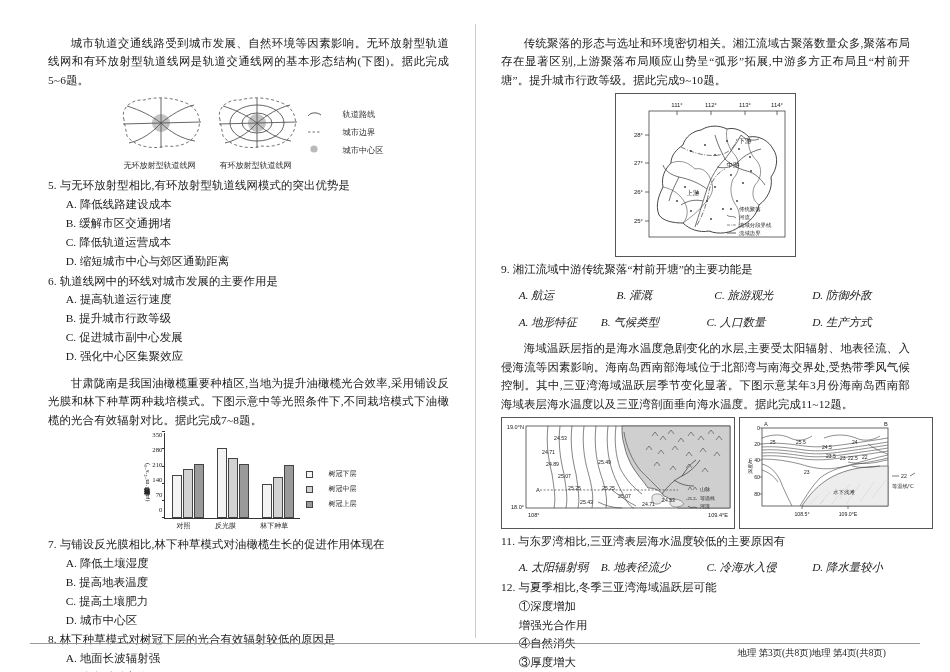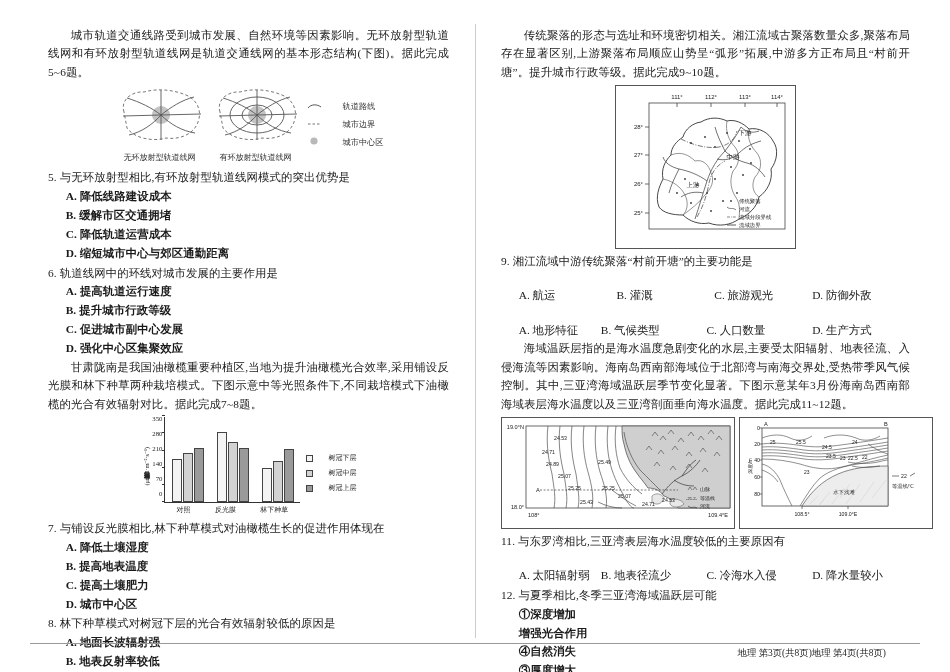--- a/index.html
+++ b/index.html
@@ -24,37 +24,37 @@
     font-size: 11.4px;
     line-height: 1.62;
   }
   .col.left { padding-left: 30px; padding-right: 26px; }
   .col.right { padding-left: 26px; padding-right: 22px; }
 
   .passage {
     text-indent: 2em;
     text-align: justify;
     letter-spacing: 0.15px;
-    margin: 0 0 3px 0;
+    margin: 8px 0 3px 0;
   }
   .qline {
     margin: 1px 0 0 0;
     text-align: justify;
     letter-spacing: 0.1px;
   }
   .opt {
     margin: 0.5px 0 0 0;
     padding-left: 1.55em;
     letter-spacing: 0.1px;
-    font-weight: bold;
   }
   .opts-row {
     display: flex;
     padding-left: 1.55em;
-    margin-top: 16px;
+    margin-top: 8px;
+    font-style: italic;
   }
   .opts-row > span { width: 25%; }
   .opts-row.narrow > span:nth-child(1) { width: 21%; }
   .opts-row.narrow > span:nth-child(2) { width: 27%; }
   .opts-row.narrow > span:nth-child(3) { width: 27%; }
 
   
   .fig { margin: 5px 0 4px 0; }
   .fig-rail { display: flex; justify-content: center; }
   .rail-box { display: flex; align-items: flex-start; gap: 4px; }

